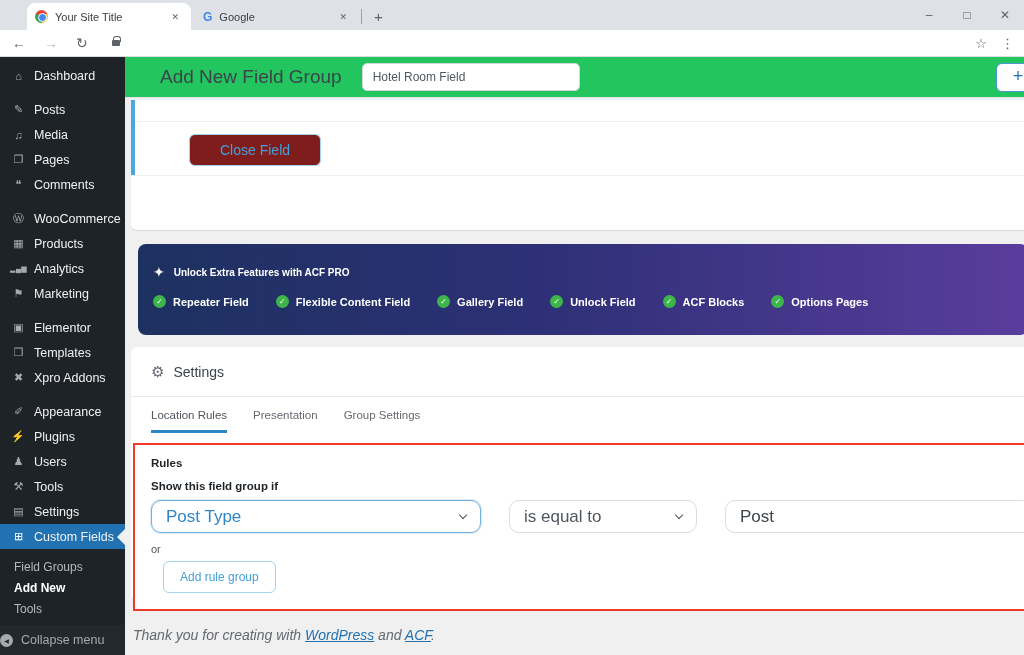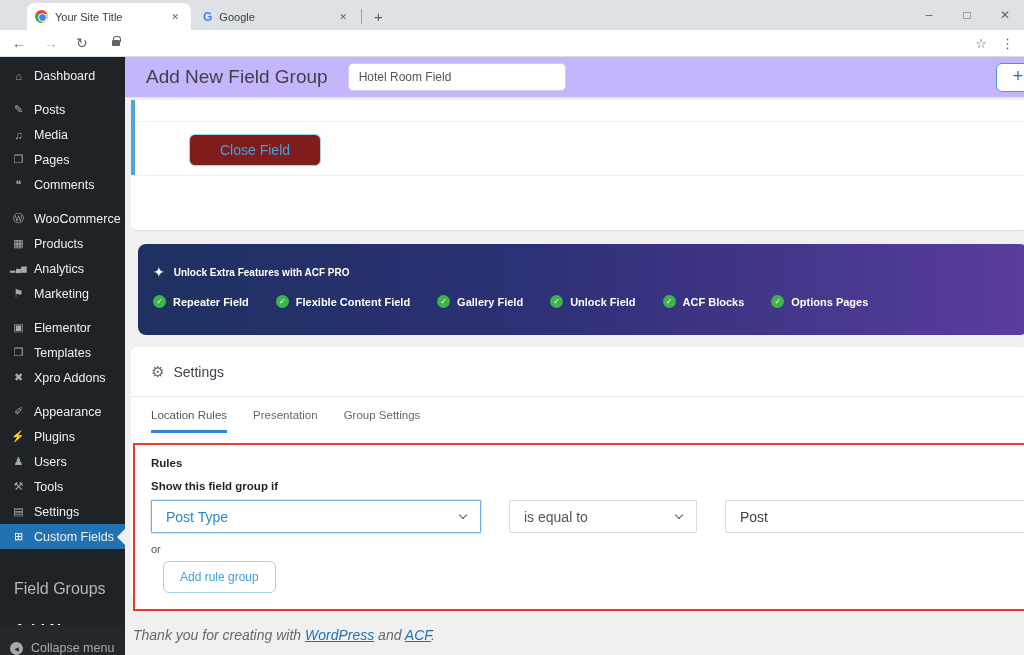--- a/index.html
+++ b/index.html
@@ -35,28 +35,28 @@
   
   .sidebar { width:125px; background:#1d2327; color:#f0f0f1; position:relative; flex:0 0 auto; padding-top:6px; }
   .sb-item { height:25px; display:flex; align-items:center; padding:0 0 0 10px; font-size:12.5px; color:#f0f0f1; cursor:default; }
   .sb-item.gap { margin-top:9px; }
   .sb-ico { width:17px; font-size:11px; color:#a7aaad; margin-right:7px; text-align:center; flex:0 0 auto; }
   .sb-ico.bars { font-size:7px; letter-spacing:0.5px; }
   .sb-item.active { background:#2271b1; position:relative; }
   .sb-item.active .sb-ico { color:#fff; }
   .sb-arrow { position:absolute; right:0; top:50%; margin-top:-8px; width:0; height:0; border-top:8px solid transparent; border-bottom:8px solid transparent; border-right:8px solid #f0f0f1; }
   .sb-sub { padding:8px 0 0 0; }
-  .sb-sub-item { height:21px; line-height:21px; padding-left:14px; font-size:16px; color:#b4b9be;margin-top:21px; }
+  .sb-sub-item { height:21px; line-height:21px; padding-left:14px; font-size:12px; color:#b4b9be; }
   .sb-sub-item.current { color:#ffffff; font-weight:bold; }
-  .sb-collapse { position:absolute; bottom:0; left:0; right:0; height:30px; display:flex; align-items:flex-end; padding-left:10px; color:#a7aaad; font-size:12.5px; background:#23282d; }
+  .sb-collapse { position:absolute; bottom:0; left:0; right:0; height:30px; display:flex; align-items:center; color:#a7aaad; font-size:12.5px; background:#23282d; }
   .collapse-ico { width:13px; height:13px; border-radius:50%; background:#a7aaad; color:#23282d; font-size:6px; display:flex; align-items:center; justify-content:center; margin-right:8px; }
 
   
   .content { flex:1; background:#f0f0f1; position:relative; overflow:hidden; }
-  .page-header { height:41px; background:#c4b5fd; border-bottom:1px solid #e2e4e7; display:flex; align-items:center; padding-left:21px; position:relative; }
+  .page-header { height:41px; background:#22c55e; border-bottom:1px solid #e2e4e7; display:flex; align-items:center; padding-left:35px; position:relative; }
   .page-title { font-size:19px; color:#3c434a; font-weight:500; }
   .title-input { margin-left:20px; width:218px; height:28px; border:1px solid #d0d5dd; border-radius:5px; padding:0 10px; font-size:12px; color:#50575e; font-family:"Liberation Sans",sans-serif; background:#fff; }
   .add-field-btn { position:absolute; right:-16px; top:6px; width:44px; height:29px; border:1.5px solid #4f94d4; border-radius:6px; background:#fff; color:#2271b1; font-size:18px; line-height:25px; text-align:center; }
 
   .field-card { margin:2px -4px 0 6px; background:#fff; border-radius:0 0 6px 6px; border-bottom:1px solid #dcdcde; height:131px; }
   .field-open { border-left:4px solid #4da6dd; height:75px; }
   .field-open-top { height:22px; border-bottom:1px solid #f0f0f1; }
   .field-open-footer { padding:12px 0 0 54px; }
   .close-field-btn { padding:7px 30px; border:1.5px solid #a3d2ec; border-radius:6px; background:#7f1d1d; color:#44a0d8; font-size:14px; font-family:"Liberation Sans",sans-serif; }
   .field-card-rest { border-top:1px solid #f0f0f1; }
@@ -79,21 +79,21 @@
   .settings-tabs { height:36px; display:flex; align-items:stretch; padding-left:20px; gap:26px; }
   .tab-item { font-size:11.5px; color:#646970; display:flex; align-items:center; position:relative; }
   .tab-item.active { color:#50575e; }
   .tab-item.active::after { content:""; position:absolute; left:0; right:0; bottom:0; height:3px; background:#2f86c8; }
 
   
   .rules-box { margin:10px -6px 0 2px; border:2px solid #ef3829; background:#fff; padding:12px 0 16px 16px; }
   .rules-heading { font-size:11.5px; font-weight:bold; color:#1d2327; margin-bottom:11px; }
   .rules-cond-label { font-size:11.5px; font-weight:bold; color:#1d2327; margin-bottom:8px; }
   .rule-row { display:flex; gap:28px; }
-  .rule-select { height:33px; border:1px solid #dcdcde; border-radius:1px; background:#fff; display:flex; align-items:center; justify-content:space-between; padding:0 14px; font-size:14px; color:#50575e; }
+  .rule-select { height:33px; border:1px solid #dcdcde; border-radius:10px; background:#fff; display:flex; align-items:center; justify-content:space-between; padding:0 14px; font-size:17px; color:#50575e; }
   .rule-select.primary { width:330px; border:1.5px solid #72b0e0; color:#2f86c8; box-shadow:0 0 0 1px rgba(114,176,224,0.25); }
   .rule-select.operator { width:188px; }
   .rule-select.value { flex:1; color:#3c434a; }
   .chev { width:6px; height:6px; border-right:1.7px solid #50575e; border-bottom:1.7px solid #50575e; transform:rotate(45deg); margin-top:-4px; flex:0 0 auto; }
   .or-label { font-size:11px; color:#50575e; margin-top:10px; }
   .add-rule-btn { margin-top:6px; padding:8px 16px; border:1.5px solid #a6d3ec; border-radius:6px; background:#fff; color:#44a0d8; font-size:12px; font-family:"Liberation Sans",sans-serif;margin-left:12px; }
 
   
   .wp-footer { margin:30px 0 0 8px; font-size:14px; font-style:italic; color:#646970; }
   .wp-footer a { color:#2271b1; text-decoration:underline; font-style:italic; }

